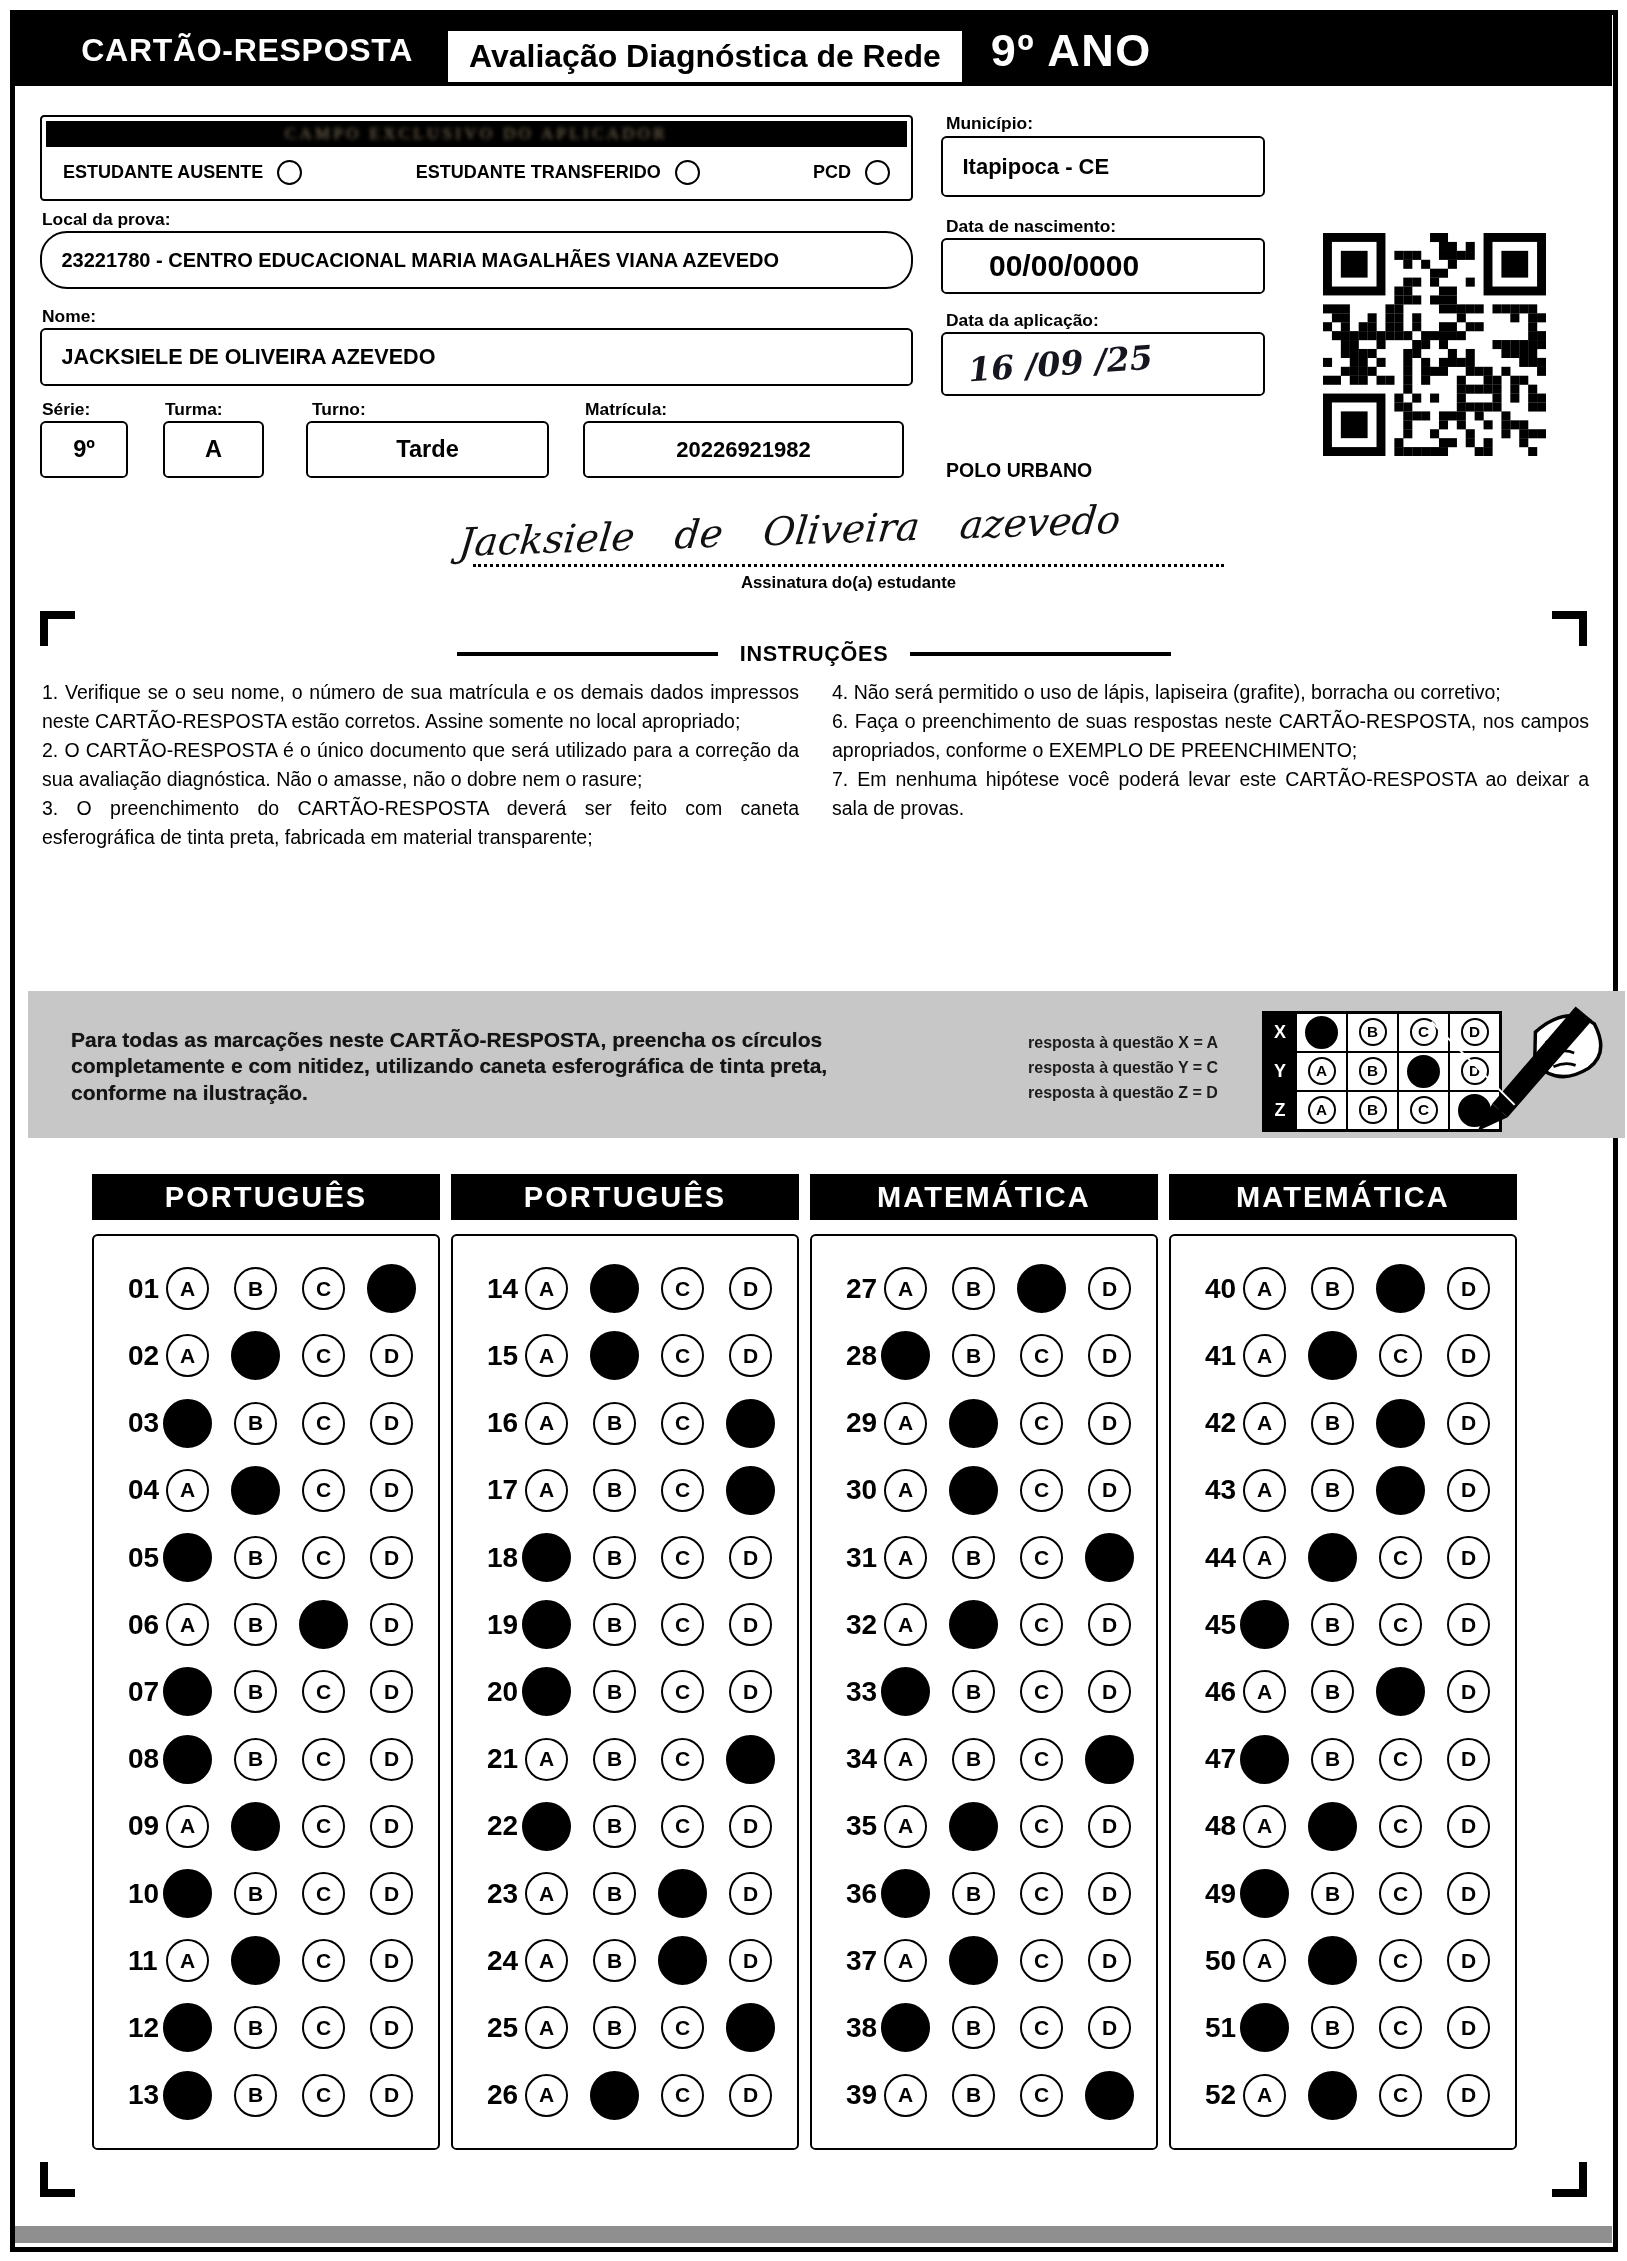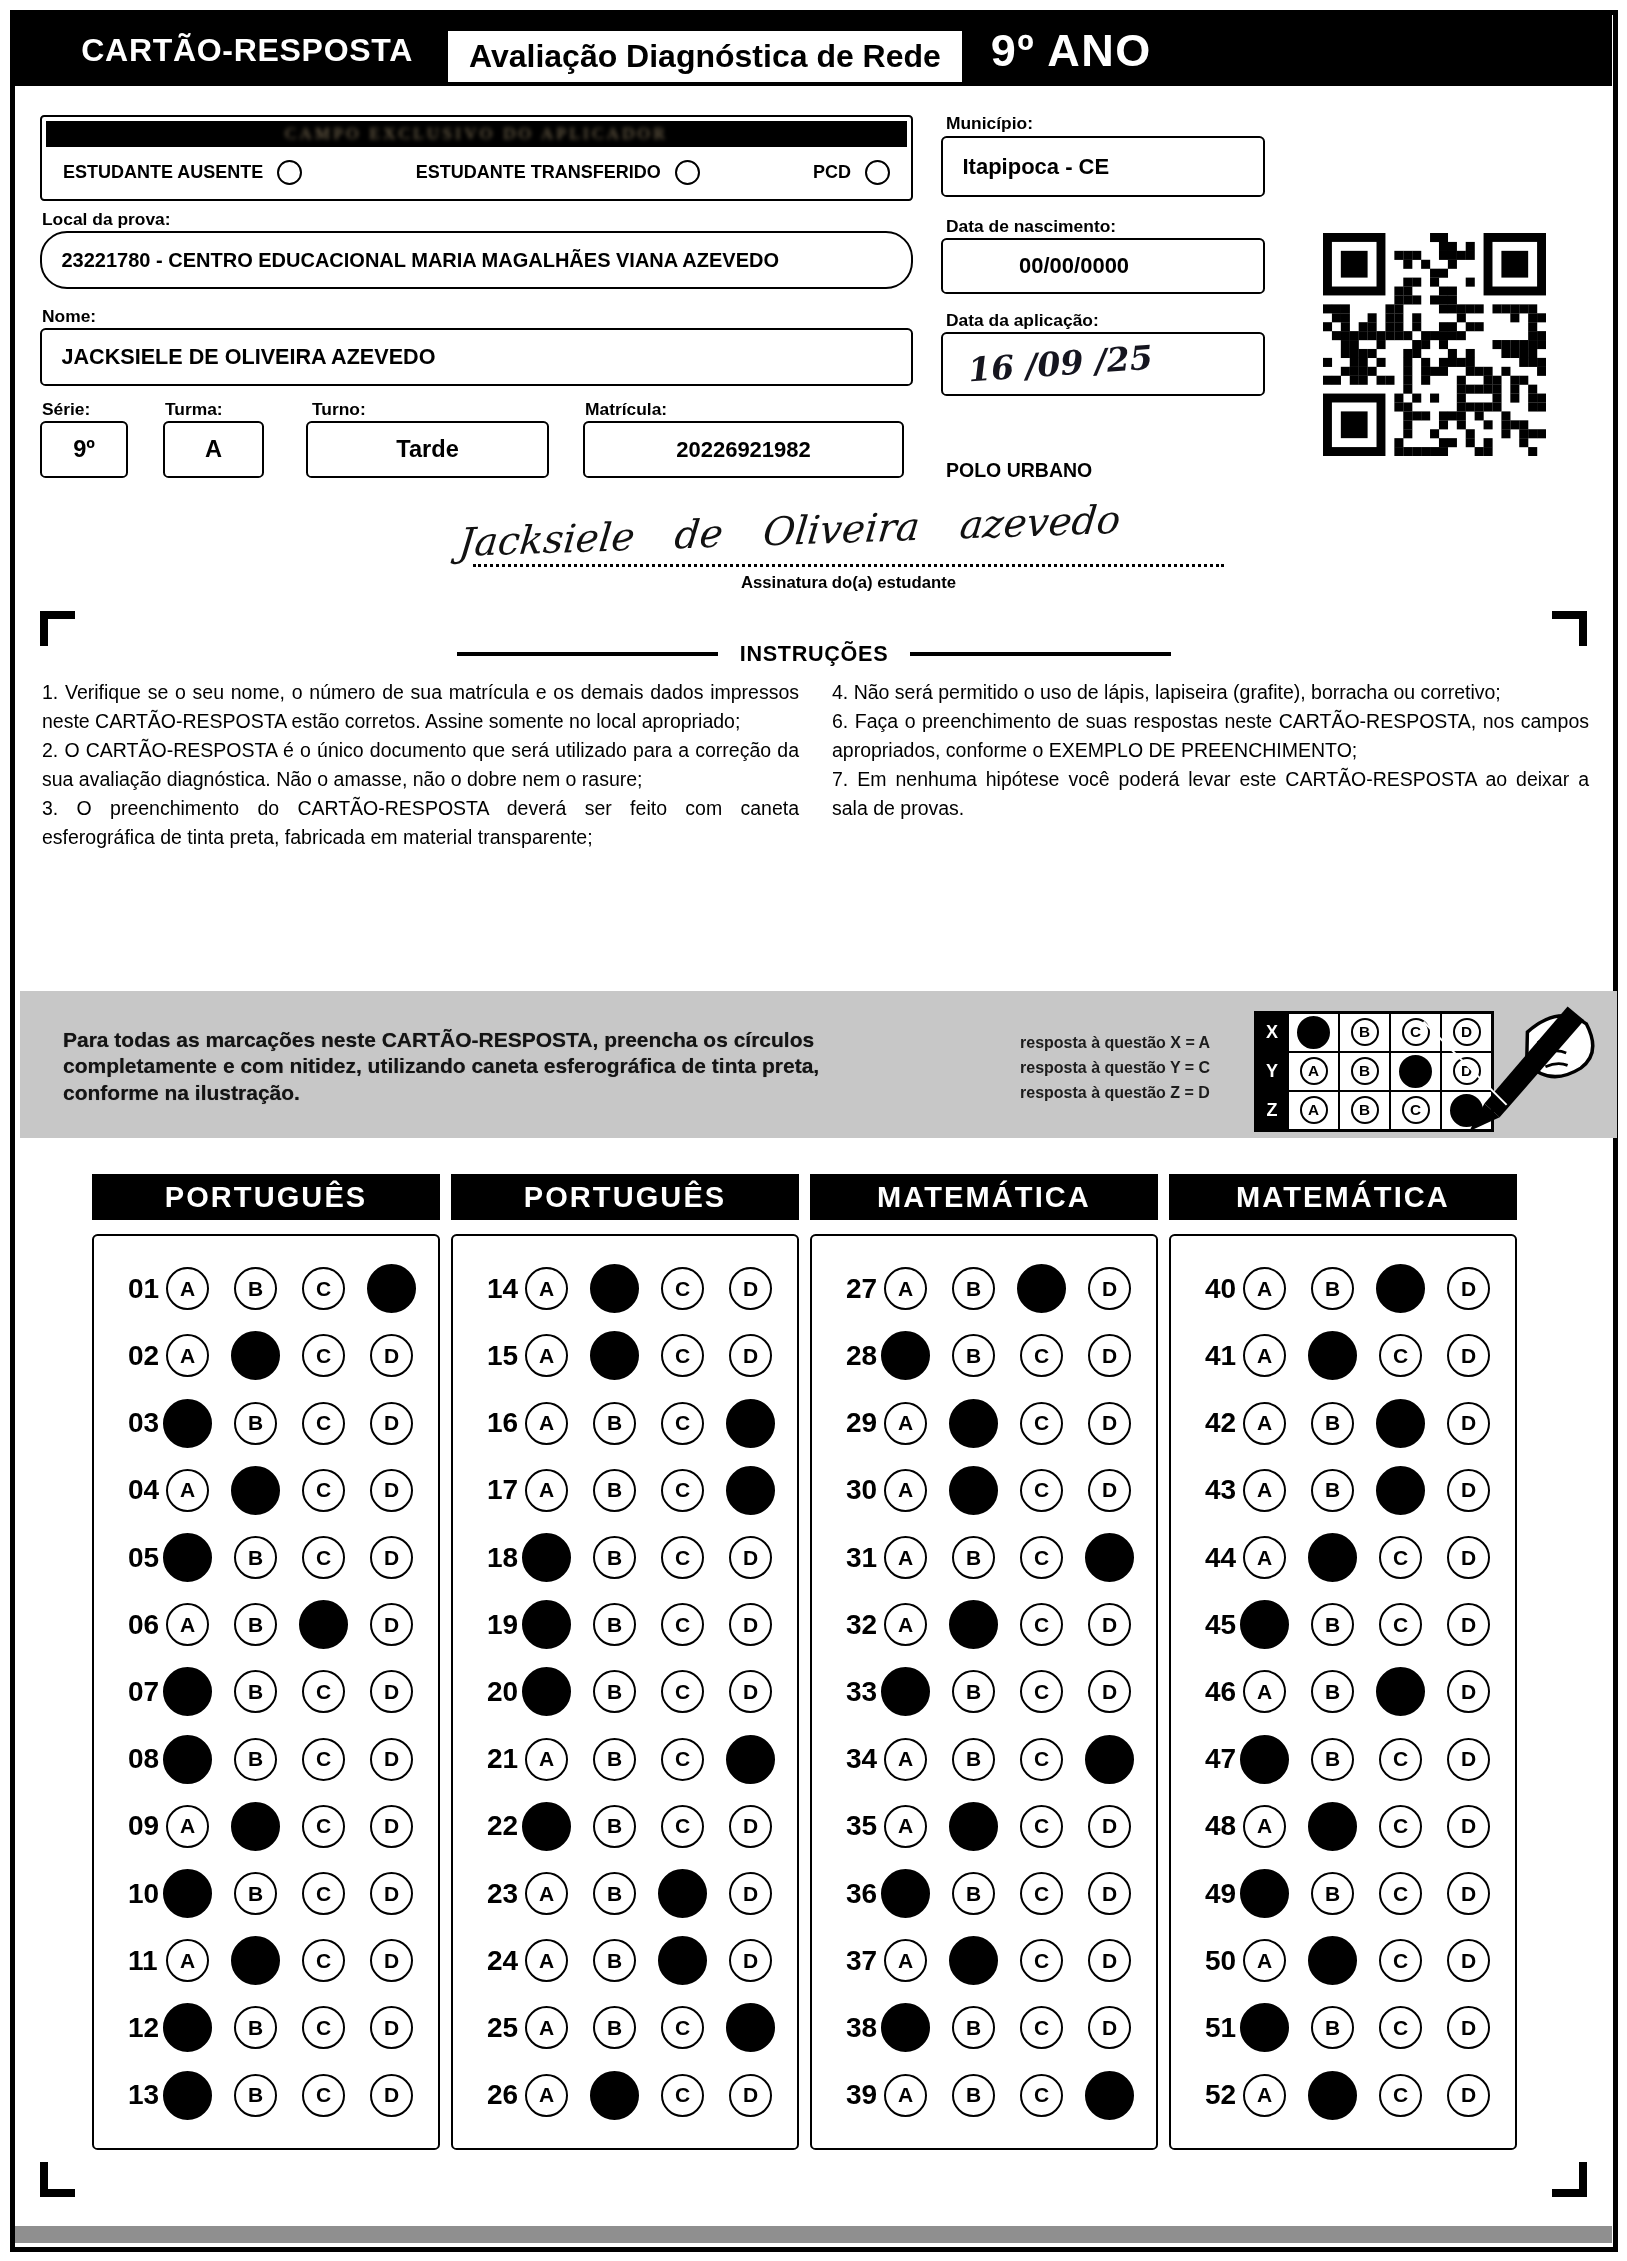--- a/index.html
+++ b/index.html
@@ -45,21 +45,21 @@
   .b-tr { border-top:8.3px solid #000; border-right:8.3px solid #000; }
   .b-bl { border-bottom:8.3px solid #000; border-left:8.3px solid #000; }
   .b-br { border-bottom:8.3px solid #000; border-right:8.3px solid #000; }
   .instr-head { left:0; top:641px; width:1628px; display:flex; align-items:center; justify-content:center; }
   .instr-head .line { width:261px; height:3.5px; background:#000; margin:0 22px; }
   .instr-title { font-weight:bold; font-size:21.6px; letter-spacing:0.7px; }
   .instr-col { top:678px; width:757px; font-size:19.5px; font-weight:normal; line-height:29px; text-align:justify; }
   .instr-col p { margin:0; }
 
   
-  .band { left:20px; top:991px; width:1597px; height:147px; background:#c7c7c7;padding-left:46px; }
+  .band { left:28px; top:991px; width:1597px; height:147px; background:#c7c7c7;padding-left:46px; }
   .band-text { position:absolute; left:43px; top:36px; width:827px; font-weight:bold; font-size:21px; line-height:26.4px; color:#141414; text-shadow:0 0 0.7px #555; }
   .legend { position:absolute; left:1000px; top:39px; font-weight:bold; font-size:16px; line-height:25px; color:#1c1c1c; filter:blur(0.4px); white-space:nowrap; }
   .ex-grid { position:absolute; left:1234px; top:19.5px; border:2.1px solid #000; background:#fff; }
   .ex-row { display:flex; }
   .ex-label { width:32px; height:39px; background:#000; color:#fff; display:flex; align-items:center; justify-content:center; font-weight:bold; font-size:18px; border:1.4px solid #000; }
   .ex-cell { width:51px; height:39px; border:1.4px solid #000; display:flex; align-items:center; justify-content:center; background:#fff; }
   .ex-bubble { width:28px; height:28px; border:2.1px solid #000; border-radius:50%; display:flex; align-items:center; justify-content:center; font-size:15.3px; font-weight:bold; }
   .ex-filled { background:#000; border-color:#000; width:33px; height:33px; }
   .hand { position:absolute; left:1403px; top:2.8px; }
 
@@ -143,21 +143,21 @@
 <div class="abs script sig-text">Jacksiele de Oliveira azevedo</div>
 <div class="abs sig-line"></div>
 <div class="abs sig-label">Assinatura do(a) estudante</div>
 
 <div class="abs field-label" style="left:946px; top:113px;">Município:</div>
 <div class="abs field-box pad-left" style="left:941px; top:136px; width:324px; height:61px; font-size:22px;">
   <span>Itapipoca - CE</span>
 </div>
 
 <div class="abs field-label" style="left:946px; top:216px;">Data de nascimento:</div>
-<div class="abs field-box" style="left:941px; top:238px; width:324px; height:56px; font-size:22px; padding-left:76px;">
+<div class="abs field-box" style="left:941px; top:238px; width:324px; height:56px; font-size:30px; padding-left:46px;">
   <span>00/00/0000</span>
 </div>
 
 <div class="abs field-label" style="left:946px; top:310px;">Data da aplicação:</div>
 <div class="abs field-box" style="left:941px; top:332px; width:324px; height:64px;">
   <span class="handwrite" style="font-size:33px; padding-left:25px; transform:rotate(-4deg); display:inline-block;">16 /09 /25</span>
 </div>
 
 <div class="abs" style="left:946px; top:459px; font-weight:bold; font-size:19.5px;">POLO URBANO</div>
 

